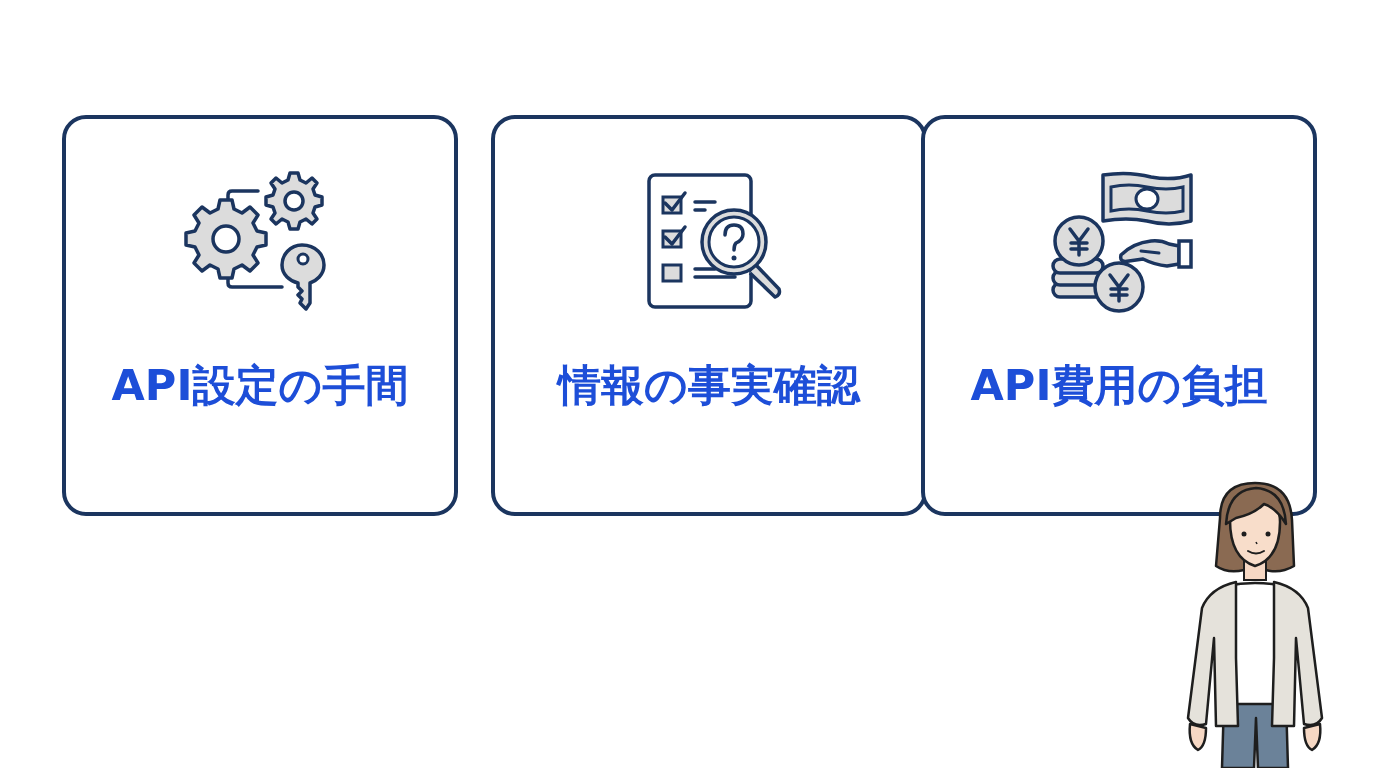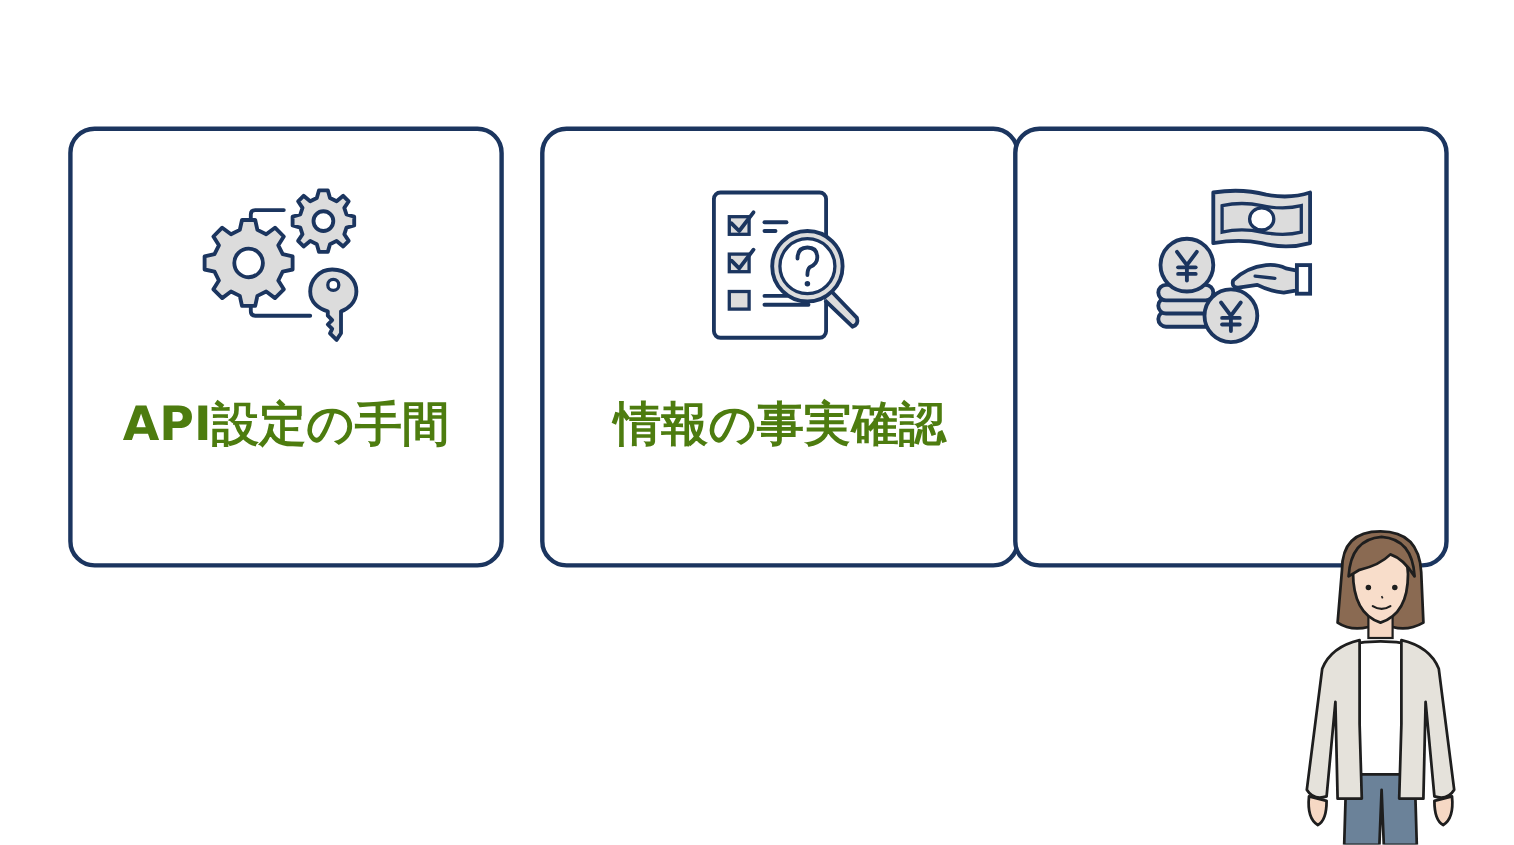--- a/index.html
+++ b/index.html
@@ -39,21 +39,21 @@
       height: 160px;
     }
     .card-title {
       position: absolute;
       left: 0;
       right: 0;
       top: 238px;
       text-align: center;
       font-size: 43px;
       font-weight: bold;
-      color: #4d7c0f;
+      color: #1d4ed8;
       letter-spacing: 0px;
       white-space: nowrap;
     }
     .person {
       position: absolute;
       left: 1180px;
       top: 478px;
       width: 150px;
       height: 290px;
     }
@@ -144,20 +144,21 @@
       </g>
 
       <circle cx="80" cy="124" r="24" fill="#dcdcdc" stroke="#1b355f" stroke-width="3.5"></circle>
       <g stroke="#1b355f" stroke-width="3.5" stroke-linecap="round" fill="none">
         <path d="M71 112 L80 124 L89 112"></path>
         <line x1="80" y1="124" x2="80" y2="138"></line>
         <line x1="72" y1="126" x2="88" y2="126"></line>
         <line x1="72" y1="132" x2="88" y2="132"></line>
       </g>
     </svg>
+    <div class="card-title">API費用の負担</div>
   </div>
 
   <svg class="person" viewBox="0 0 150 290">
 
     <path d="M40 40 Q40 5 75 5 Q110 5 112 42 L114 88 Q100 96 86 92 L64 92 Q48 96 36 88 Z" fill="#8a6a52" stroke="#1e1e1e" stroke-width="2.5" stroke-linejoin="round"></path>
 
     <rect x="64" y="80" width="22" height="22" fill="#f6d8c4" stroke="#1e1e1e" stroke-width="2"></rect>
 
     <path d="M50 42 Q50 20 75 20 Q100 20 100 44 Q100 80 75 88 Q50 80 50 42 Z" fill="#f8ddca" stroke="#1e1e1e" stroke-width="2.5"></path>
 

